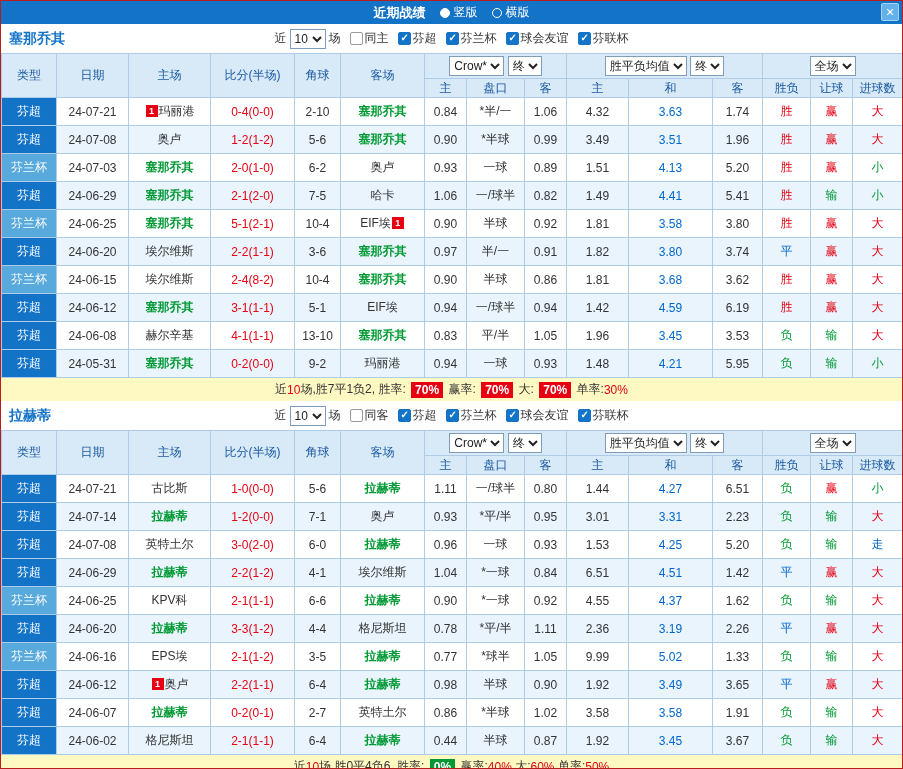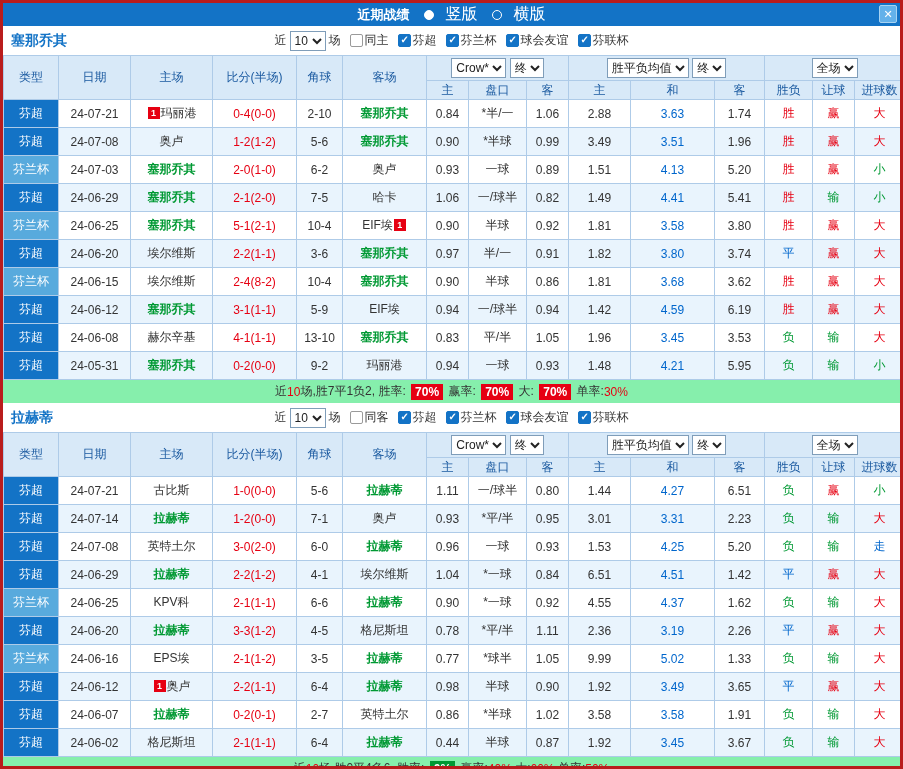--- a/index.html
+++ b/index.html
@@ -1,22 +1,22 @@
 <!DOCTYPE html>
 <html><head>
 <meta charset="utf-8">
 <style>
   * { margin:0; padding:0; box-sizing:border-box; }
   body { background:#fff; font-family:"Liberation Sans", sans-serif; }
-  .window { width:903px; height:769px; border:3px solid #b91c1c; background:#86efac; overflow:hidden; position:relative; }
+  .window { width:903px; height:769px; border:1px solid #b91c1c; background:#fef9c3; overflow:hidden; position:relative; }
 
   
   .titlebar { height:23px; background:#1373c6; color:#fff; display:flex; align-items:center; justify-content:center; gap:14px; position:relative; font-size:13px; }
   .title { font-weight:bold; }
-  .opt { display:flex; align-items:center; gap:12px; font-size:16px; cursor:pointer; }
+  .opt { display:flex; align-items:center; gap:4px; font-size:12px; cursor:pointer; }
   .radio { width:10px; height:10px; border:1px solid #fff; border-radius:50%; display:inline-block; }
   .radio.checked { background:#fff; }
   .close { position:absolute; right:3px; top:2px; width:18px; height:18px; background:#63b1ea; border:1px solid #a7d3f2; border-radius:2px; color:#fff; display:flex; align-items:center; justify-content:center; font-size:11px; cursor:pointer; }
 
   
   .filter-row { height:29px; position:relative; display:flex; align-items:center; background:#fff; }
   .team { position:absolute; left:8px; font-size:14px; font-weight:bold; color:#1373c6; }
   .filters { margin:0 auto; display:flex; align-items:center; gap:3px; font-size:12px; color:#333; }
   select { font-size:12px; height:20px; border:1px solid #7f9db9; background:#fff; font-family:inherit; color:#222; }
   .cb-label { display:flex; align-items:center; gap:2px; cursor:pointer; margin-left:6px; }
@@ -152,21 +152,21 @@
           <tr>
             <td class="lg sup">芬超</td>
             <td>24-07-21</td>
             <td><span class="badge">1</span><span class="opp">玛丽港</span></td>
             <td class="score">0-4(0-0)</td>
             <td>2-10</td>
             <td><span class="focus">塞那乔其</span></td>
             <td>0.84</td>
             <td>*半/一</td>
             <td>1.06</td>
-            <td>2.88</td>
+            <td>4.32</td>
             <td class="mid">3.63</td>
             <td>1.74</td>
             <td style="color: rgb(230, 0, 18);">胜</td>
             <td style="color: rgb(230, 0, 18);">赢</td>
             <td style="color: rgb(230, 0, 18);">大</td>
           </tr>
           <tr>
             <td class="lg sup">芬超</td>
             <td>24-07-08</td>
             <td><span class="opp">奥卢</span></td>
@@ -266,21 +266,21 @@
             <td>3.62</td>
             <td style="color: rgb(230, 0, 18);">胜</td>
             <td style="color: rgb(230, 0, 18);">赢</td>
             <td style="color: rgb(230, 0, 18);">大</td>
           </tr>
           <tr>
             <td class="lg sup">芬超</td>
             <td>24-06-12</td>
             <td><span class="focus">塞那乔其</span></td>
             <td class="score">3-1(1-1)</td>
-            <td>5-9</td>
+            <td>5-1</td>
             <td><span class="opp">EIF埃</span></td>
             <td>0.94</td>
             <td>一/球半</td>
             <td>0.94</td>
             <td>1.42</td>
             <td class="mid">4.59</td>
             <td>6.19</td>
             <td style="color: rgb(230, 0, 18);">胜</td>
             <td style="color: rgb(230, 0, 18);">赢</td>
             <td style="color: rgb(230, 0, 18);">大</td>
@@ -499,21 +499,21 @@
             <td>1.62</td>
             <td style="color: rgb(0, 153, 51);">负</td>
             <td style="color: rgb(0, 153, 51);">输</td>
             <td style="color: rgb(230, 0, 18);">大</td>
           </tr>
           <tr>
             <td class="lg sup">芬超</td>
             <td>24-06-20</td>
             <td><span class="focus">拉赫蒂</span></td>
             <td class="score">3-3(1-2)</td>
-            <td>4-5</td>
+            <td>4-4</td>
             <td><span class="opp">格尼斯坦</span></td>
             <td>0.78</td>
             <td>*平/半</td>
             <td>1.11</td>
             <td>2.36</td>
             <td class="mid">3.19</td>
             <td>2.26</td>
             <td style="color: rgb(0, 102, 204);">平</td>
             <td style="color: rgb(230, 0, 18);">赢</td>
             <td style="color: rgb(230, 0, 18);">大</td>

